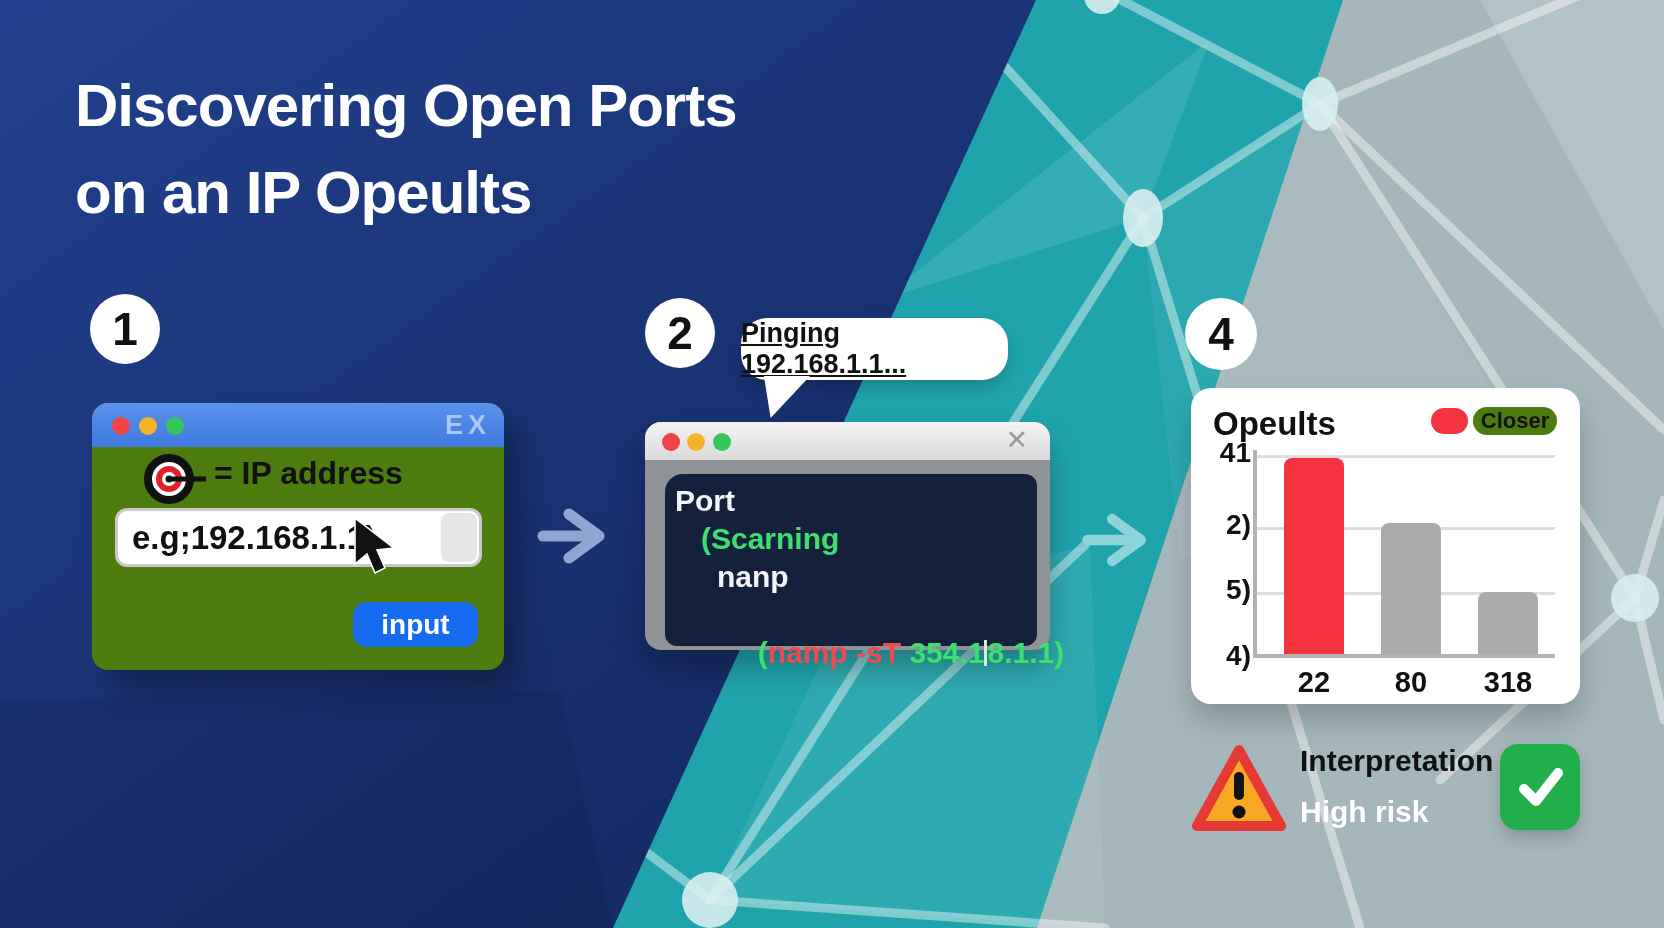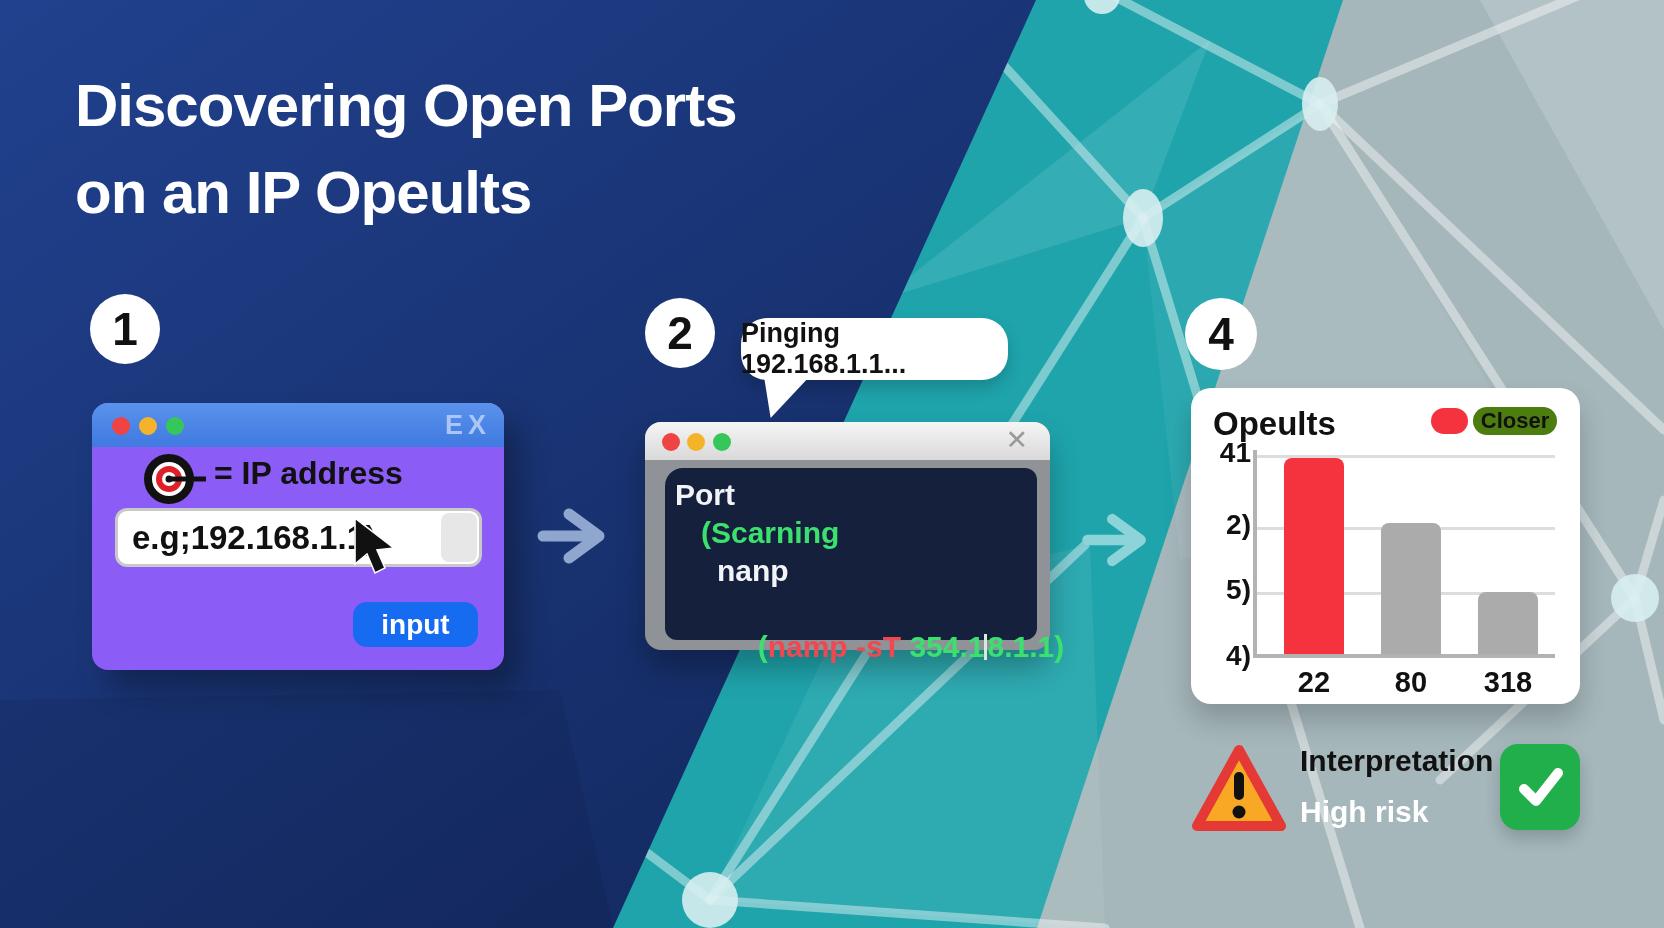--- a/index.html
+++ b/index.html
@@ -8,49 +8,49 @@
   .abs{position:absolute;}
 
   
   .main-title{left:75px;top:62px;color:#ffffff;font-size:60px;font-weight:700;line-height:87px;letter-spacing:-1px;}
 
   
   .step-circle{width:70px;height:70px;border-radius:50%;background:#ffffff;display:flex;align-items:center;justify-content:center;
     font-size:46px;font-weight:700;color:#111;}
 
   
-  .win1{left:92px;top:403px;width:412px;height:267px;border-radius:16px;background:#8b5cf6;
+  .win1{left:92px;top:403px;width:412px;height:267px;border-radius:16px;background:#4d7c0f;
     box-shadow:16px 20px 30px rgba(0,0,0,.30);}
   .win1-titlebar{left:0;top:0;width:412px;height:44px;border-radius:16px 16px 0 0;
     background:linear-gradient(180deg,#5a92ec,#4079e0);}
   .dot{border-radius:50%;width:18px;height:18px;top:14px;}
   .dot-red{background:#f04343;} .dot-yellow{background:#f5b32a;} .dot-green{background:#35c759;}
   .win1-controls{right:13px;top:7px;color:#a9c6f6;font-size:27px;font-weight:700;letter-spacing:5px;}
   .ip-label-row{left:122px;top:52px;font-size:32px;font-weight:700;color:#111;}
   .ip-field{left:23px;top:105px;width:367px;height:59px;background:#ffffff;border:3px solid #c9c9c9;border-radius:12px;
     font-size:33px;font-weight:700;color:#111;line-height:53px;padding-left:14px;}
   .ip-field-end{position:absolute;top:2px;right:2px;bottom:2px;width:36px;background:#e7e7e7;border-radius:8px;}
   .input-btn{left:261px;top:199px;width:125px;height:45px;border:none;border-radius:14px;background:#176BF0;
     color:#ffffff;font-size:28px;font-weight:700;position:absolute;}
 
   
   .bubble{left:741px;top:318px;width:267px;height:62px;background:#ffffff;border-radius:26px;
     display:flex;align-items:center;font-size:27px;font-weight:700;color:#111;
-    box-shadow:0 8px 16px rgba(0,0,0,.18);}
+    box-shadow:0 8px 16px rgba(0,0,0,.18);text-decoration:underline;}
   .bubble-tail{left:762px;top:376px;width:48px;height:42px;background:#ffffff;
     clip-path:polygon(4% 0,100% 0,18% 100%);}
 
   
   .term{left:645px;top:422px;width:405px;height:228px;border-radius:16px;background:#8F9296;
     box-shadow:0 18px 30px rgba(0,0,0,.28);}
   .term-titlebar{left:0;top:0;width:405px;height:38px;border-radius:16px 16px 0 0;
     background:linear-gradient(180deg,#f5f5f5,#d9d9d9);}
   .term .dot{width:18px;height:18px;top:11px;}
   .term-close{right:22px;top:2px;color:#9a9a9a;font-size:27px;font-weight:700;}
-  .term-body{left:20px;top:46px;width:372px;height:172px;background:#15203C;border-radius:18px 12px 12px 12px;
+  .term-body{left:20px;top:52px;width:372px;height:172px;background:#15203C;border-radius:18px 12px 12px 12px;
     padding:8px 12px 0 10px;}
   .tline{font-size:30px;font-weight:700;line-height:38px;white-space:pre;}
   .twhite{color:#f2f4f8;} .tgreen{color:#3BE06E;} .tred{color:#F04850;}
   .tcursor{display:inline-block;width:3px;height:26px;background:#d9ead9;vertical-align:-3px;}
 
   
   .flow-arrow{fill:none;stroke-linecap:round;stroke-linejoin:round;stroke-width:11px;}
 
   
   .panel{left:1191px;top:388px;width:389px;height:316px;background:#ffffff;border-radius:20px;

